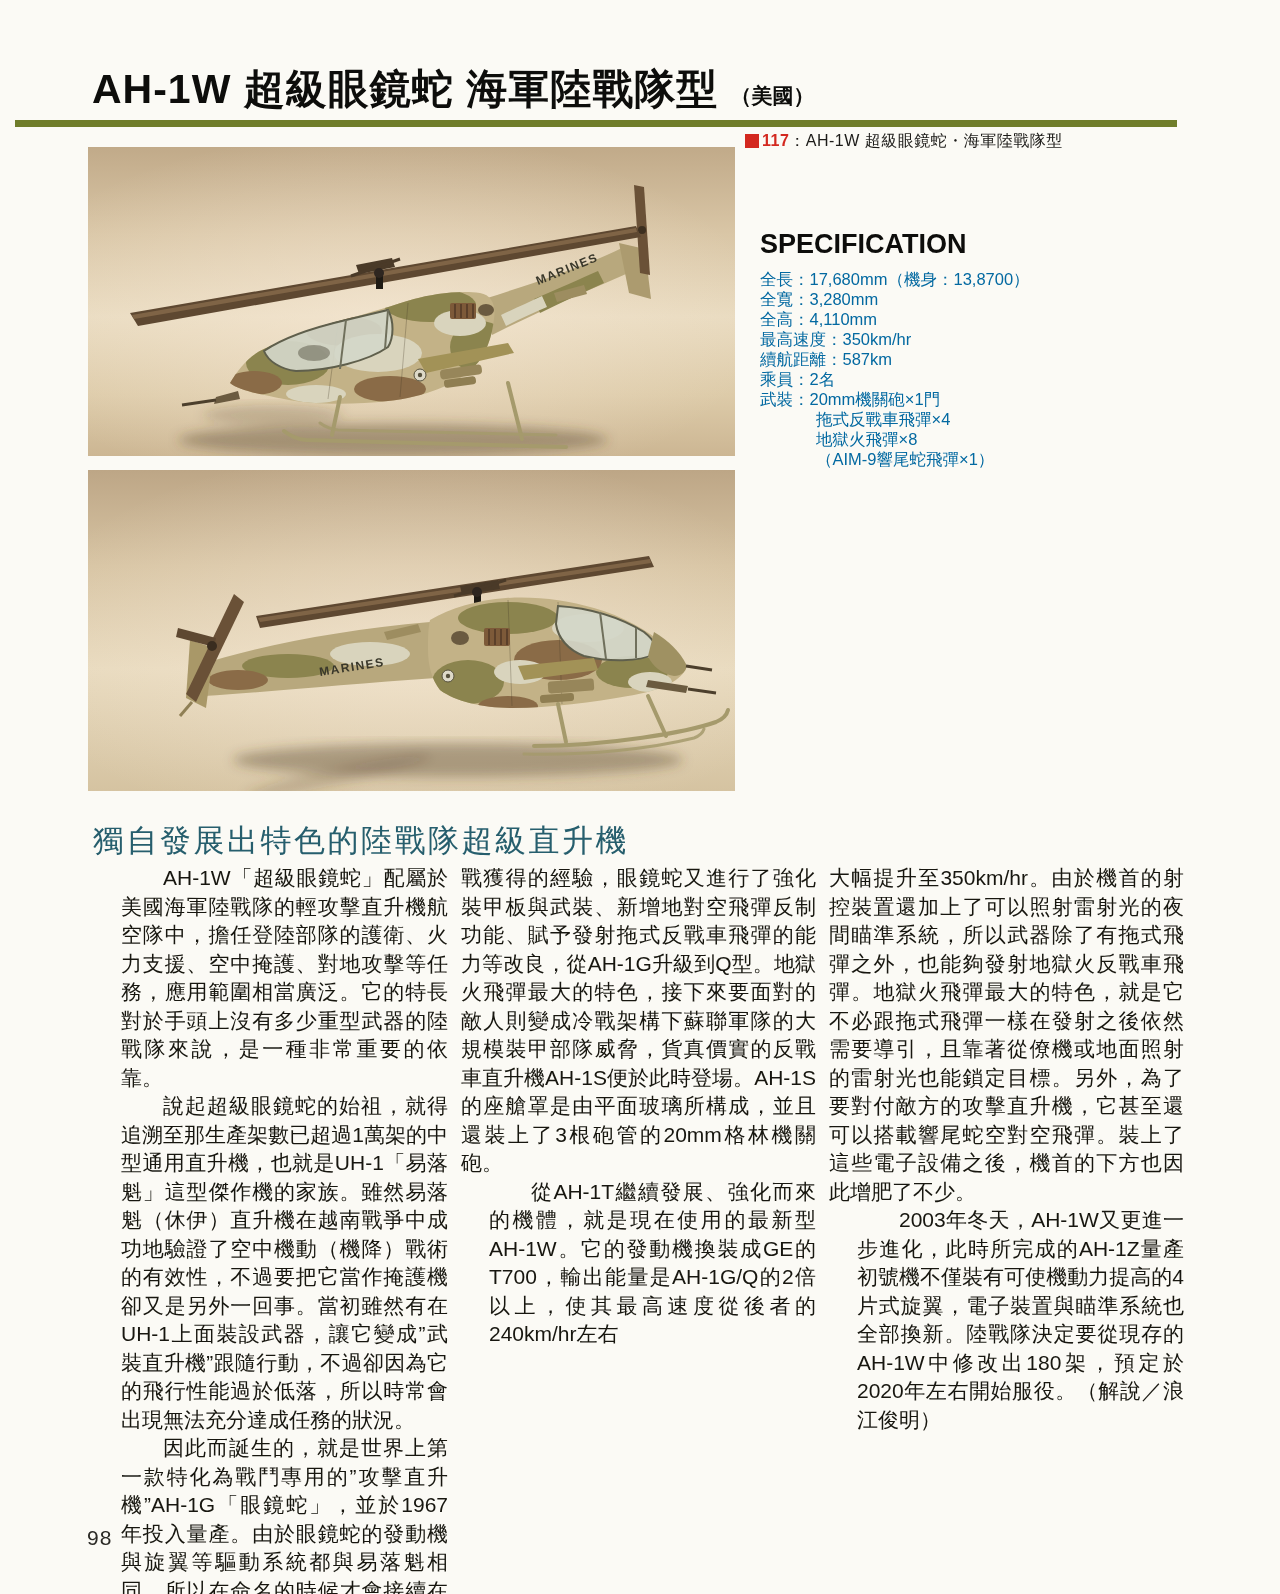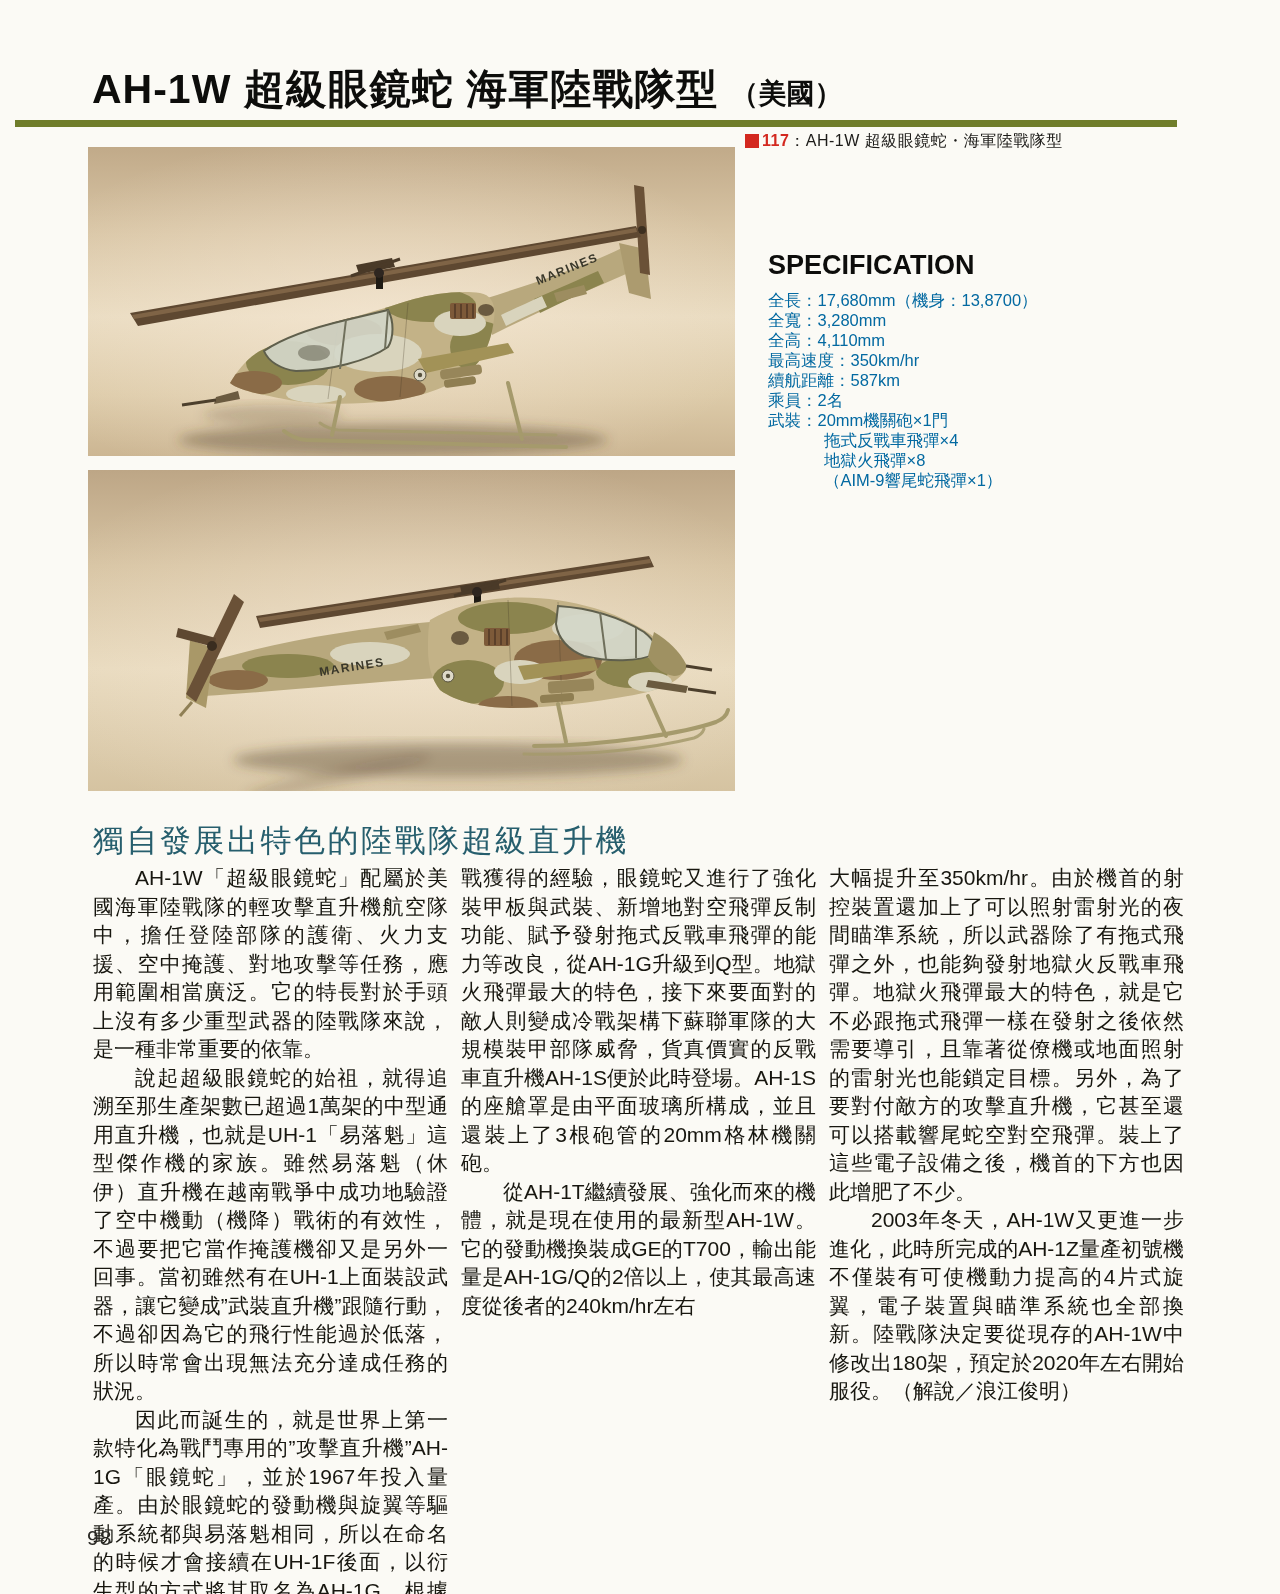--- a/index.html
+++ b/index.html
@@ -11,41 +11,41 @@
     font-family:"Liberation Sans","DejaVu Sans",sans-serif;
     color:#141310;
     overflow:hidden;
   }
   
   .title{
     position:absolute;left:92px;top:62px;
     font-size:41px;font-weight:bold;letter-spacing:1px;
     color:#0d0d0b;white-space:nowrap;
   }
-  .title .region{font-size:28px;font-weight:bold;letter-spacing:0;}
+  .title .region{font-size:21px;font-weight:bold;letter-spacing:0;}
   .title-rule{
     position:absolute;left:15px;top:120px;width:1162px;height:7px;
     background:#6f7d2a;
   }
   .photo-caption{
     position:absolute;left:745px;top:131px;
     font-size:16px;letter-spacing:.5px;color:#1c1b18;white-space:nowrap;
   }
   .caption-square{
     display:inline-block;width:14px;height:14px;background:#d3281f;
     vertical-align:-2px;margin-right:3px;
   }
   .caption-num{color:#d3281f;font-weight:bold;margin-top:40px;}
   
   .photo{position:absolute;left:88px;overflow:hidden;}
   .photo1{top:147px;width:647px;height:309px;}
   .photo2{top:470px;width:647px;height:321px;}
   .photo svg{display:block;width:100%;height:100%;}
   
-  .spec{position:absolute;left:760px;top:250px;width:430px;margin-left:8px;}
+  .spec{position:absolute;left:760px;top:229px;width:430px;}
   .spec-heading{font-size:27px;font-weight:bold;letter-spacing:0;color:#0d0d0b;margin:0 0 9px 0;}
   .spec-row{font-size:16.5px;line-height:20px;color:#0369a1;white-space:nowrap;}
   .spec-sub{padding-left:56px;}
   
   .article-heading{
     position:absolute;left:93px;top:820px;
     font-size:31px;letter-spacing:2.5px;color:#265e6d;font-weight:normal;
     white-space:nowrap;margin:0;
   }
   .columns{
@@ -53,21 +53,21 @@
     display:flex;gap:13px;
   }
   .col{width:355px;}
   .col p{
     margin:0;
     font-size:21px;line-height:28.5px;
     text-align:justify;
     color:#17160f;
     letter-spacing:0;
   }
-  .col p.indent{text-indent:2em;}
+  .col p.indent{text-indent:2em;margin-left:28px;}
   
   .page-number{
     position:absolute;left:87px;top:1526px;
     font-size:21px;color:#2b2a26;letter-spacing:1px;
   }
 </style>
 </head>
 <body>
 
 <div class="page">

